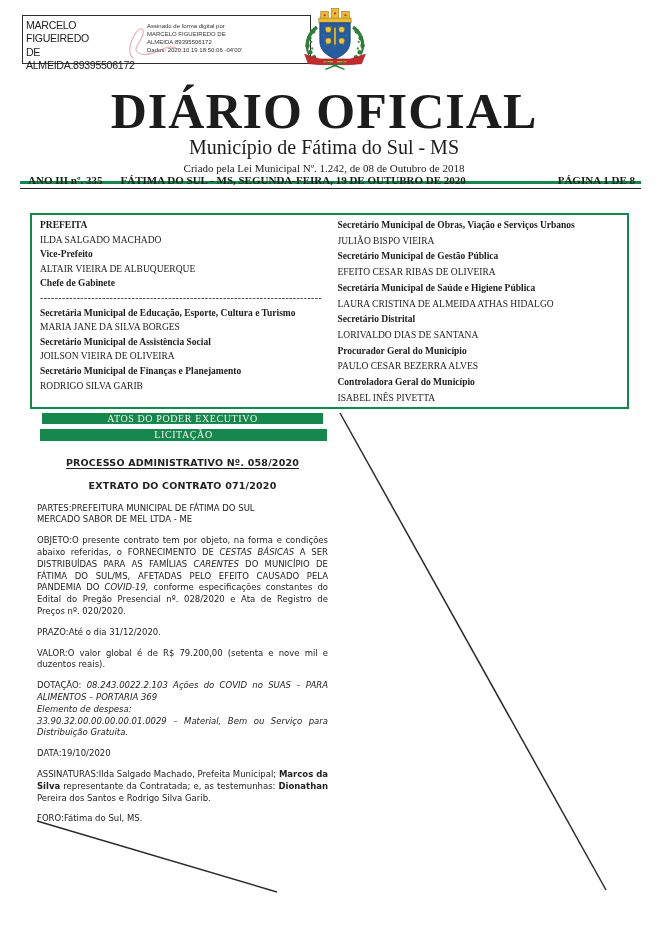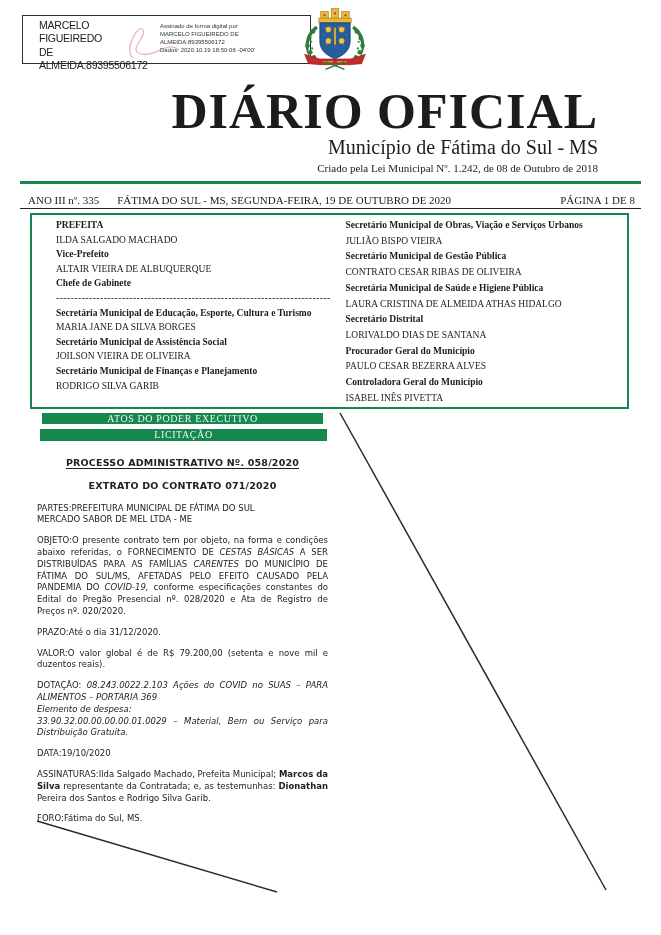--- a/index.html
+++ b/index.html
@@ -13,56 +13,56 @@
     width:661px;height:935px;
     background:#fff;
     font-family:"Liberation Serif", serif;
     color:var(--ink);
     overflow:hidden;
   }
   
   .sig-box{
     position:absolute;left:22px;top:15px;width:289px;height:49px;
     border:1.4px solid #2d2d2d;box-sizing:border-box;
-    display:flex;padding:3px 5px 2px 16px;
+    display:flex;padding:3px 5px 2px 3px;
   }
   .sig-name{
     width:112px;flex:0 0 auto;
     font-family:"Liberation Sans", sans-serif;
     font-size:10.6px;line-height:13.4px;letter-spacing:-0.3px;color:#222;
   }
   .sig-details{
     flex:1;padding-left:9px;padding-top:3px;
     font-family:"Liberation Sans", sans-serif;
     font-size:6px;line-height:8px;color:#333;
   }
   .sig-flourish{position:absolute;left:96px;top:4px;pointer-events:none;}
   
   .crest{position:absolute;left:297px;top:6px;width:76px;height:66px;}
   
-  .masthead{position:absolute;left:0;top:84px;width:598px;text-align:right;}
+  .masthead{position:absolute;left:0;top:84px;width:598px;text-align:center;padding-left:25px;}
   .mast-title{font-size:50px;line-height:54px;font-weight:bold;letter-spacing:1px;white-space:nowrap;}
   .mast-sub{font-size:20px;line-height:22px;margin-top:-2px;}
   .mast-created{font-size:11px;line-height:15px;margin-top:3px;}
   
   .green-rule{position:absolute;left:20px;top:181px;width:621px;height:3px;background:var(--green);}
   .issue-row{
-    position:absolute;left:20px;top:192px;width:621px;height:17px;
+    position:absolute;left:20px;top:172px;width:621px;height:17px;
     border-bottom:1.6px solid #222;box-sizing:border-box;
     display:flex;align-items:center;
-    font-size:11px;white-space:nowrap;
+    font-size:11px;white-space:nowrap;font-weight:bold;
   }
   .issue-edition{margin-left:8px;}
   .issue-date{margin-left:18px;}
   .issue-page{margin-left:auto;margin-right:6px;}
   
   .officials-box{
     position:absolute;left:30px;top:213px;width:599px;height:196px;
     border:2.2px solid var(--green);box-sizing:border-box;
-    display:flex;gap:16px;padding:3px 8px 2px 24px;
+    display:flex;gap:16px;padding:3px 8px 2px 8px;
   }
   .off-col{flex:1 1 50%;min-width:0;}
   .off-col.left div{line-height:14.6px;}
   .off-col.right div{line-height:15.7px;}
   .off-col div{
     font-size:9.5px;white-space:nowrap;overflow:hidden;
   }
   .off-col div.b{font-weight:bold;}
   .off-col div.wrap{white-space:normal;}
   .off-col div.divider{letter-spacing:0.5px;color:#222;}
@@ -208,21 +208,21 @@
         <div>MARIA JANE DA SILVA BORGES</div>
         <div class="b">Secretário Municipal de Assistência Social</div>
         <div>JOILSON VIEIRA DE OLIVEIRA</div>
         <div class="b">Secretário Municipal de Finanças e Planejamento</div>
         <div>RODRIGO SILVA GARIB</div>
       </div>
     <div class="off-col right">
         <div class="b">Secretário Municipal de Obras, Viação e Serviços Urbanos</div>
         <div>JULIÃO BISPO VIEIRA</div>
         <div class="b">Secretário Municipal de Gestão Pública</div>
-        <div>CONTRATO CESAR RIBAS DE OLIVEIRA</div>
+        <div>EFEITO CESAR RIBAS DE OLIVEIRA</div>
         <div class="b">Secretária Municipal de Saúde e Higiene Pública</div>
         <div>LAURA CRISTINA DE ALMEIDA ATHAS HIDALGO</div>
         <div class="b">Secretário Distrital</div>
         <div>LORIVALDO DIAS DE SANTANA</div>
         <div class="b">Procurador Geral do Município</div>
         <div>PAULO CESAR BEZERRA ALVES</div>
         <div class="b">Controladora Geral do Município</div>
         <div>ISABEL INÊS PIVETTA</div>
       </div>
   </div>

